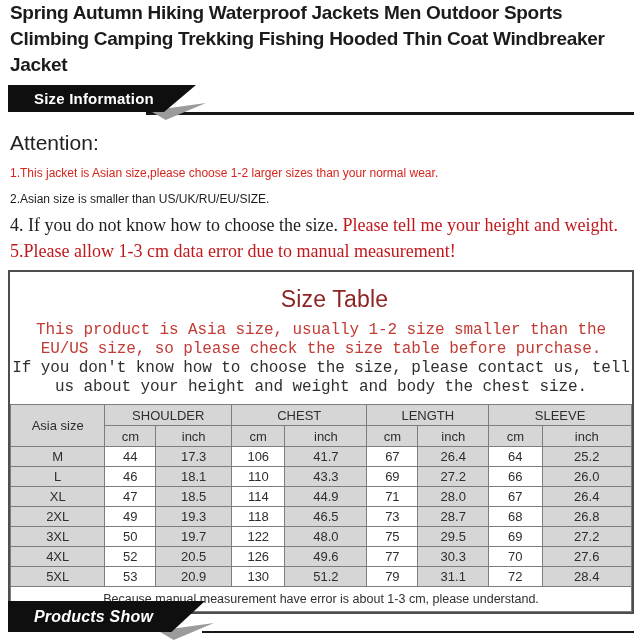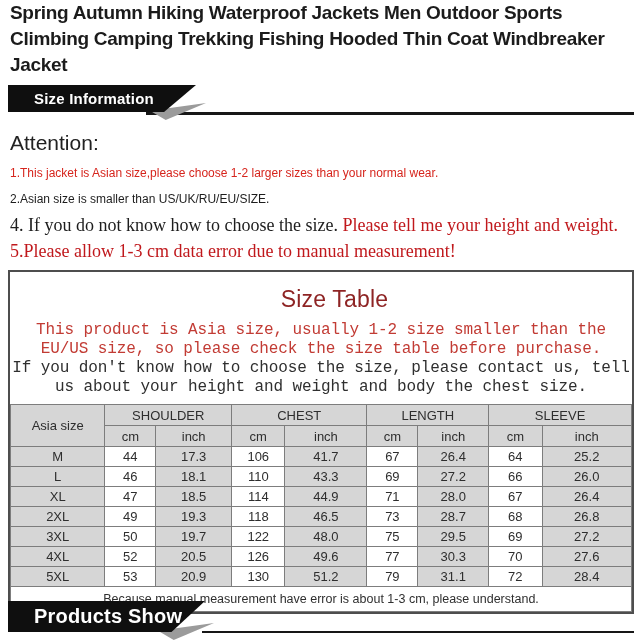--- a/index.html
+++ b/index.html
@@ -44,21 +44,21 @@
     background: #9b9b9b;
     clip-path: polygon(0 45%, 100% 0, 28% 100%);
     z-index: 1;
   }
   .banner-underline {
     position: absolute; top: 30px; left: 146px; right: 6px;
     height: 3px; background: #171717; z-index: 0;
   }
   .banner.products { margin-top: 0; position: absolute; left: 0; right: 0; top: 598px; height: 42px; }
   .banner.products .flag { width: 197px; height: 31px; top: 3px; }
-  .banner.products .flag-label { font-size: 20px; }
+  .banner.products .flag-label { font-size: 16px; font-style: italic; }
   .banner.products .flag-shadow { top: 25px; left: 158px; }
   .banner.products .banner-underline { top: 33px; left: 202px; height: 2px; }
 
   
   .attention { padding: 9px 10px 0 10px; }
   .attention-heading { font-size: 21px; color: #222; margin-bottom: 5px; }
   .note { font-size: 12px; line-height: 26px; color: #1d1d1d; white-space: nowrap; }
   .note.red-sans { color: var(--attention_red, #d6251d); }
   .note.serif { font-family: "Liberation Serif", serif; font-size: 18px; }
   .note .red-serif { color: var(--serif_red, #c0181c); }

